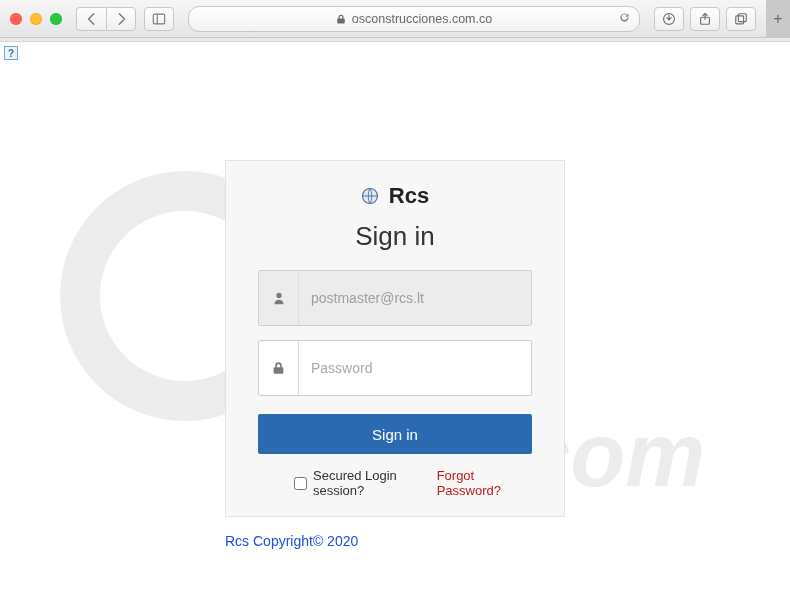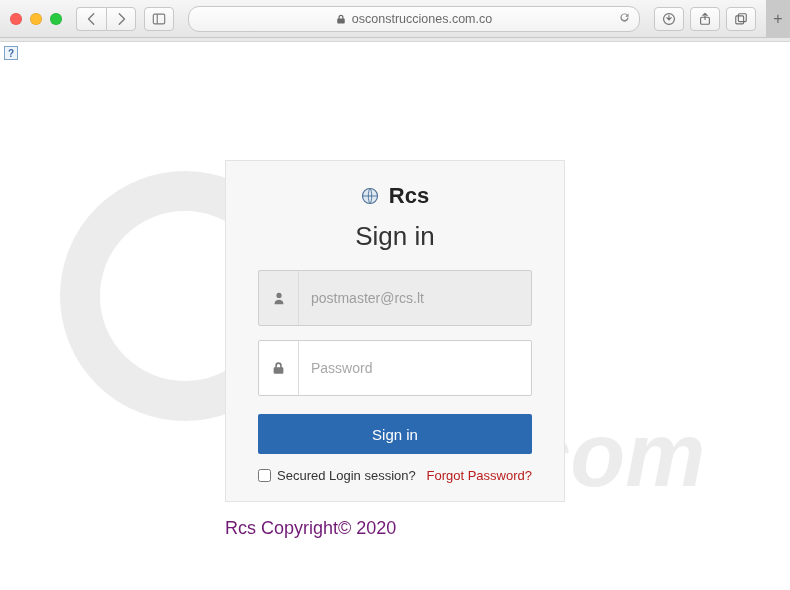--- a/index.html
+++ b/index.html
@@ -137,25 +137,25 @@
       width:100%; height:40px;
       background:#2b6ab1; color:#fff; border:none;
       font-size:15px; font-weight:500;
       border-radius:2px; cursor:pointer;
       margin-top:4px; margin-bottom:14px;
     }
     .card-foot {
       display:flex; justify-content:space-between; align-items:center;
       font-size:13px; color:#333;
     }
-    .foot-left { display:flex; align-items:center; gap:6px; }
+    .foot-left { display:flex; align-items:center; gap:6px;margin-left:36px; }
     .foot-left input { width:13px; height:13px; }
     .forgot { color:#b91c1c; text-decoration:none; font-size:13px;}
     .copyright {
-      margin-top:16px; font-size:18px; color:#701a75;
+      margin-top:16px; font-size:14px; color:#1d4ed8;
     }
     
     .svg-icon { width:14px; height:14px; fill:#7a7a7a; }
   </style>
 </head>
 <body>
 
 <div class="chrome">
   <div class="traffic">
     <span class="tl-btn tl-close"></span>

